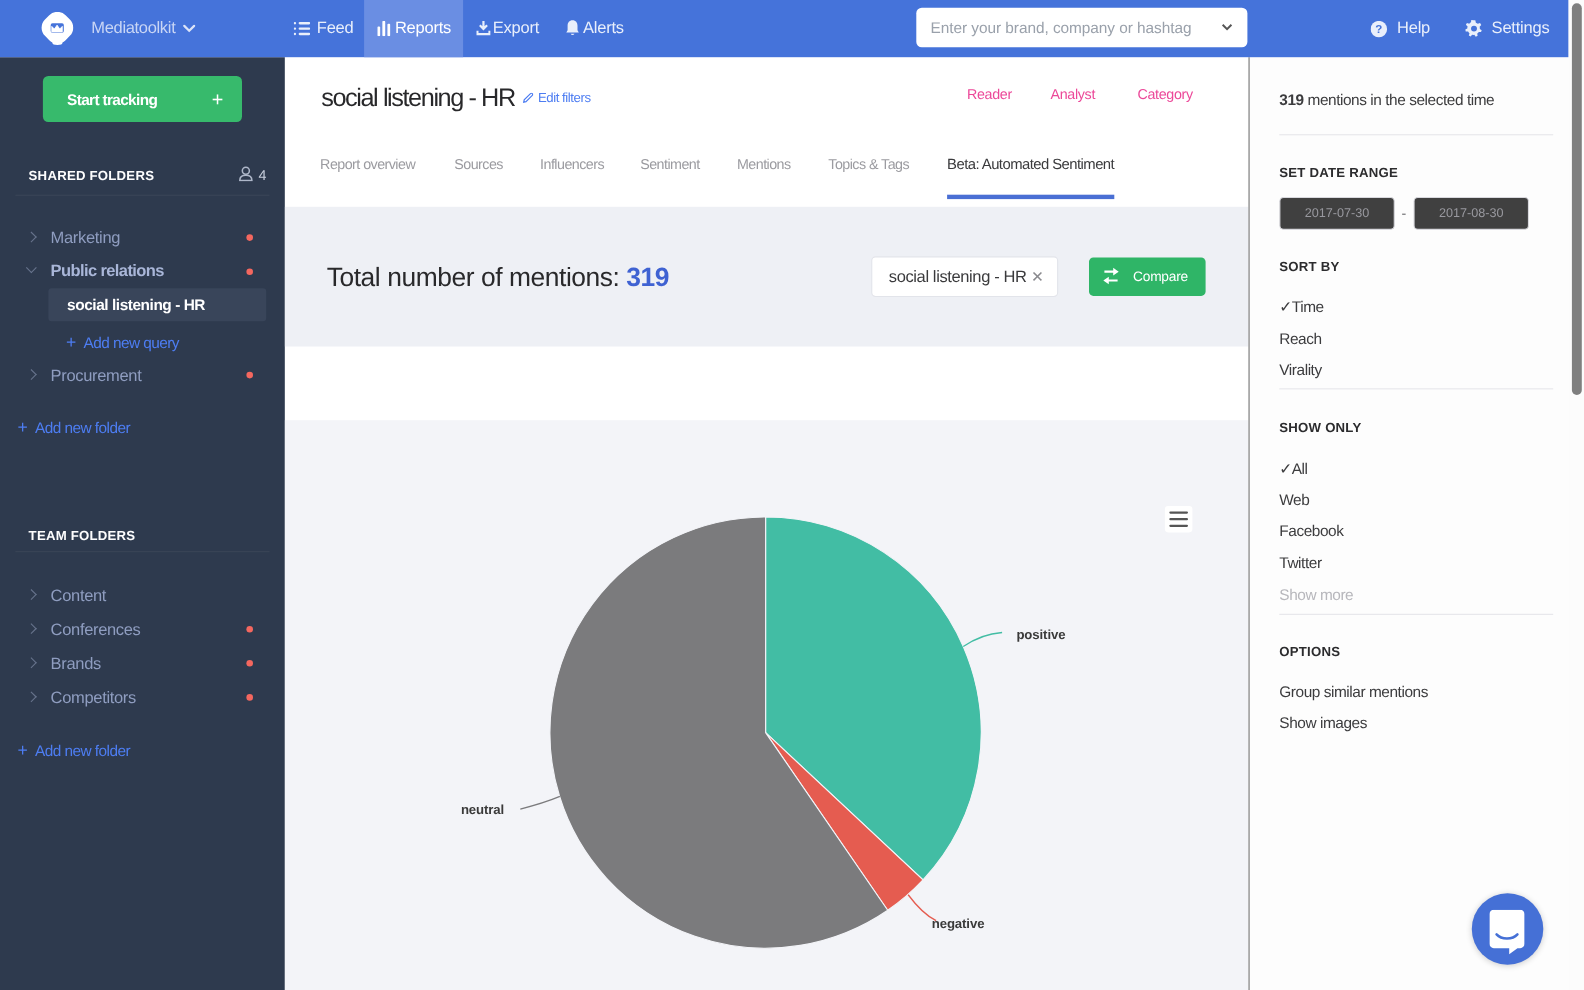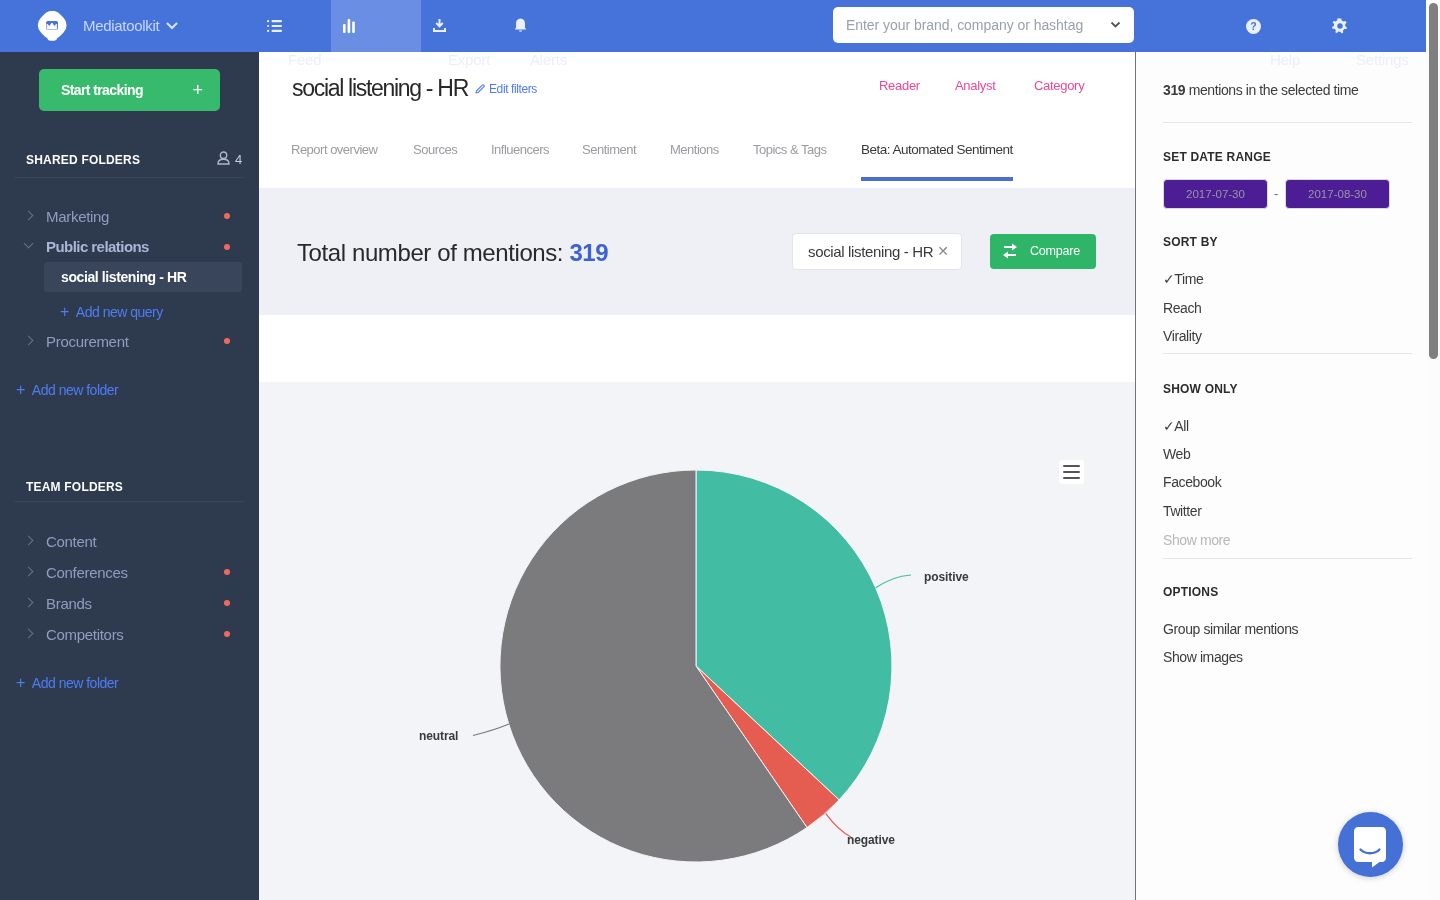--- a/index.html
+++ b/index.html
@@ -1,21 +1,21 @@
 <!DOCTYPE html>
 <html><head>
 <meta charset="utf-8">
 <style>
 * { margin:0; padding:0; box-sizing:border-box; }
 html,body { width:1440px; height:900px; overflow:hidden; background:#fff;
   font-family:"Liberation Sans",sans-serif; }
 
 #topbar { position:absolute; top:0; left:0; width:1426px; height:52px; background:#4573da; z-index:20; }
 #brand { position:absolute; left:83px; top:17px; font-size:15px; letter-spacing:-0.3px; color:#c9d6f5; }
-.navitem { position:absolute; top:0; height:52px; line-height:52px; color:#e9effb; font-size:15px; letter-spacing:-0.2px;margin-top:34px; }
+.navitem { position:absolute; top:0; height:52px; line-height:52px; color:#e9effb; font-size:15px; letter-spacing:-0.2px; }
 #nav-reports-bg { position:absolute; left:331px; top:0; width:90px; height:52px; background:#6a8ee3; }
 #searchbox { position:absolute; left:833px; top:7px; width:301px; height:36px; background:#fff; border-radius:5px; }
 #searchbox .ph { position:absolute; left:13px; top:10px; font-size:14px; color:#9aa1ab; letter-spacing:-0.05px;}
 
 #sidebar { position:absolute; top:52px; left:0; width:259px; height:848px; background:#2e3a4e; }
 #starttrack { position:absolute; left:39px; top:17px; width:181px; height:42px; background:#37ba6c; border-radius:5px; color:#fff; }
 #starttrack .lbl { position:absolute; left:22px; top:13px; font-size:14px; font-weight:bold; letter-spacing:-0.6px; }
 #starttrack .plus { position:absolute; right:17px; top:11px; font-size:18px; }
 .sb-head { position:absolute; left:26px; color:#fdfdfe; font-size:12px; font-weight:bold; letter-spacing:0.2px; }
 .sb-divider { position:absolute; left:14px; width:231px; height:1px; background:#3a4557; }
@@ -49,21 +49,21 @@
 #distrow .t { position:absolute; left:66px; top:28px; font-size:16px; color:#3a3a3c; letter-spacing:-0.2px; }
 #chartarea { position:absolute; left:0; top:330px; width:876px; height:518px; background:#f3f4f8; }
 #burger { position:absolute; left:800px; top:78px; width:25px; height:24px; background:#fff; border-radius:3px; }
 #burger div { position:absolute; left:4px; width:17px; height:2.5px; border-radius:1px; background:#555; }
 .plabel { position:absolute; font-size:12px; font-weight:bold; color:#3a3a3a; letter-spacing:-0.1px; }
 
 #rightpanel { position:absolute; top:52px; left:1135px; width:291px; height:848px; background:#fdfdfd; border-left:1px solid #737373; }
 .rp-h { position:absolute; left:27px; font-size:12px; font-weight:bold; color:#2c2c2e; letter-spacing:0.2px; }
 .rp-item { position:absolute; left:27px; font-size:14px; color:#3c3c3e; letter-spacing:-0.4px; }
 .rp-div { position:absolute; left:27px; width:249px; height:1px; background:#e6e6ea; }
-.dinput { position:absolute; top:127px; width:105px; height:30px; border:1px solid #d9d9de; border-radius:4px; background:#4c1d95; color:#98989e; font-size:11.5px; text-align:center; line-height:28px; }
+.dinput { position:absolute; top:127px; width:105px; height:30px; border:1px solid #d9d9de; border-radius:4px; background:#404040; color:#98989e; font-size:11.5px; text-align:center; line-height:28px; }
 
 #scrolltrack { position:absolute; top:0; left:1426px; width:14px; height:900px; background:#fcfcfc; z-index:30; }
 #scrollthumb { position:absolute; top:3px; left:3px; width:9px; height:356px; background:#7f7f7f; border-radius:5px; }
 
 #intercom { position:absolute; left:1338px; top:812px; width:65px; height:65px; border-radius:50%; background:#4570d6; z-index:25; box-shadow:0 1px 6px rgba(0,0,0,0.2); }
 </style>
 </head>
 <body>
 
 <div id="topbar">

